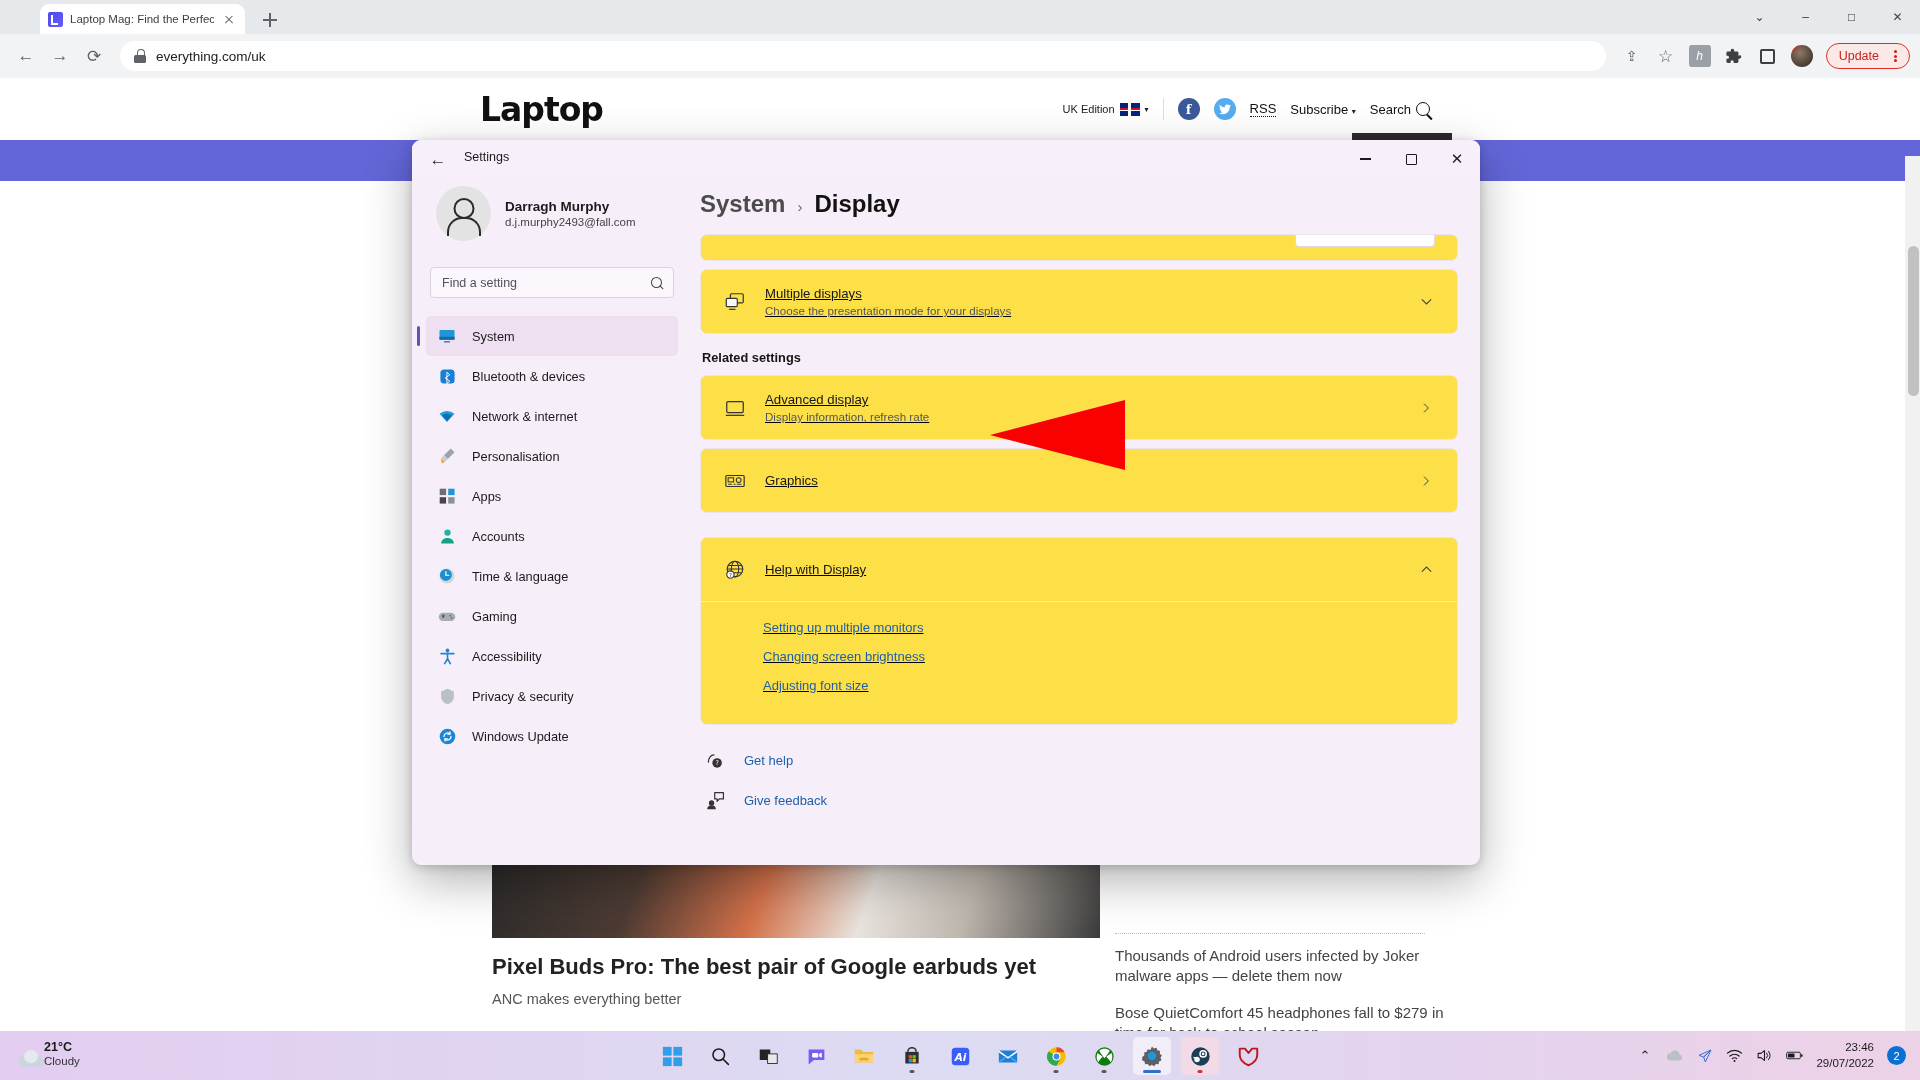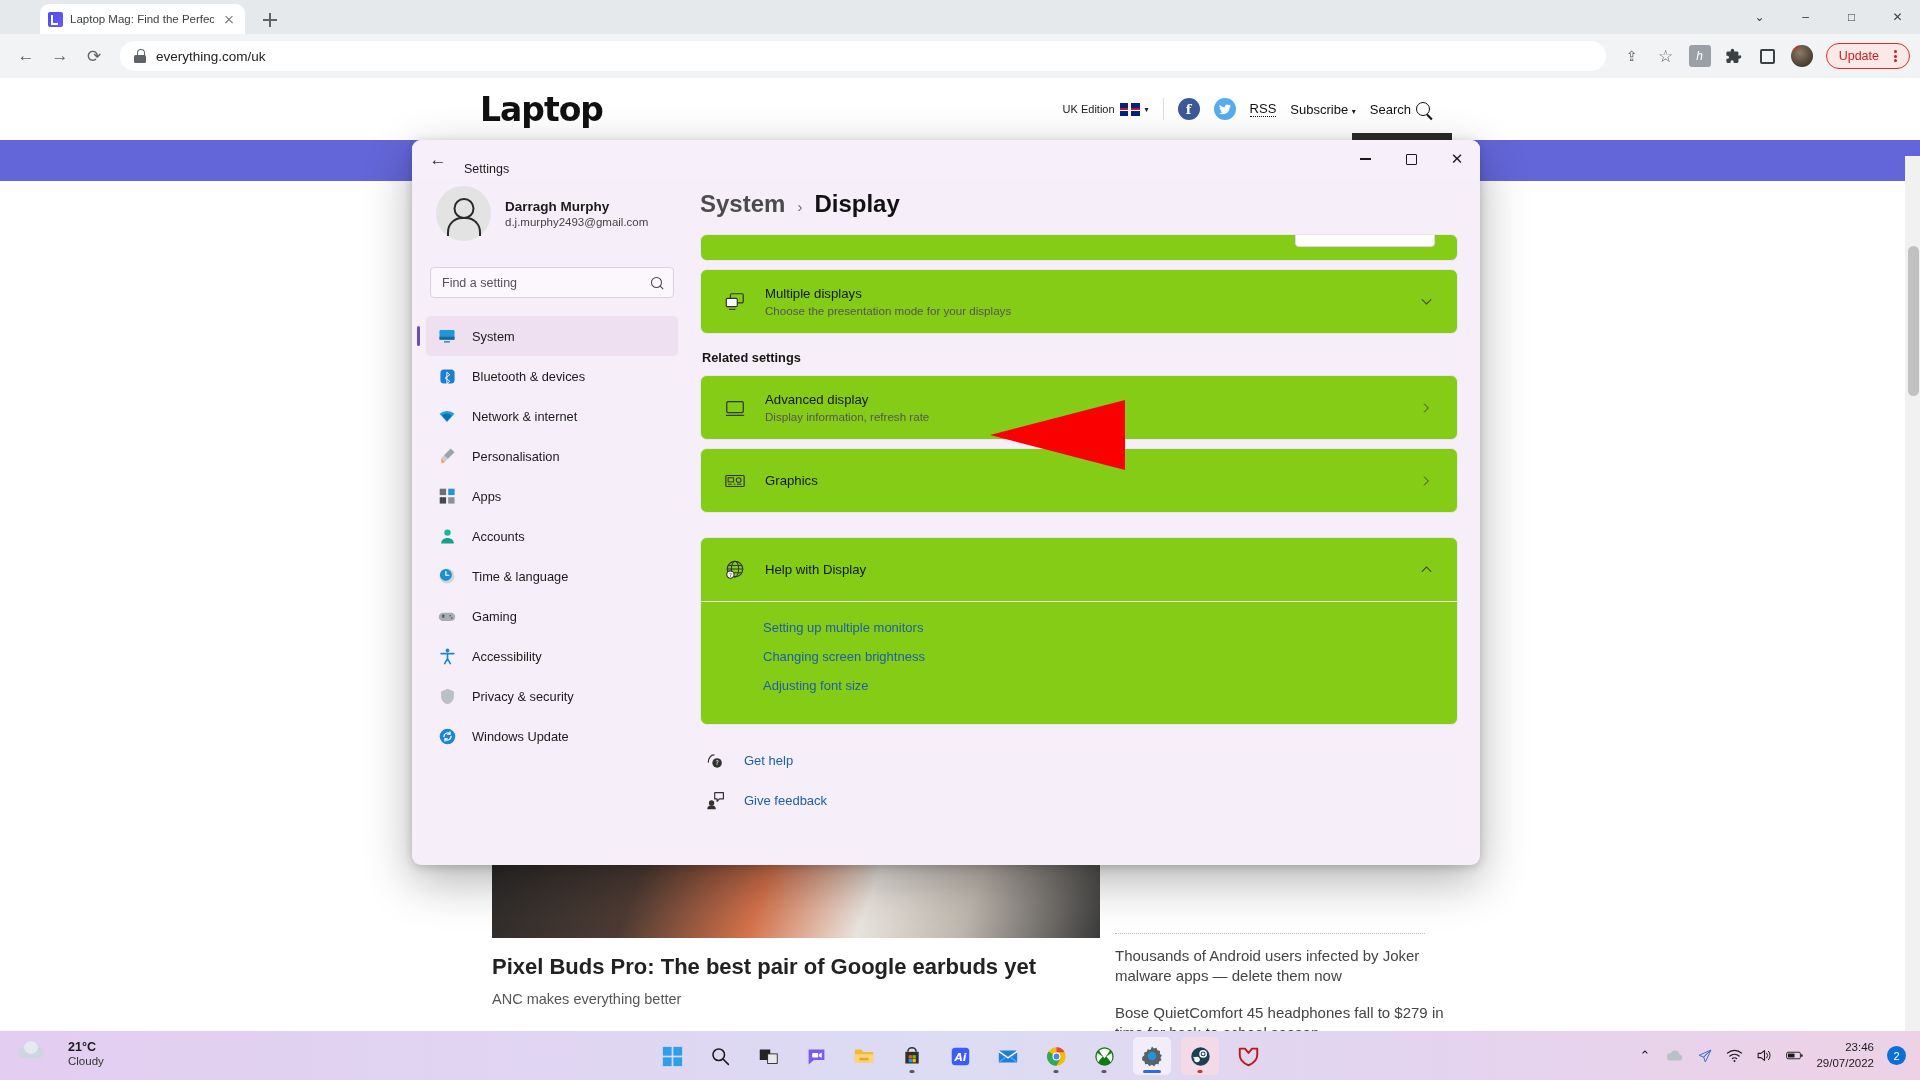--- a/index.html
+++ b/index.html
@@ -132,21 +132,21 @@
   
   .settings-win{
     position:absolute; left:412px; top:140px; width:1068px; height:725px;
     background:#f6eef8; border-radius:9px; overflow:hidden;
     box-shadow:0 16px 48px rgba(0,0,0,.30), 0 2px 10px rgba(0,0,0,.18);
   }
   .set-titlebar{ height:38px; display:flex; align-items:center; position:relative;
                  background:#f7eff9; }
   .back-arrow{ position:absolute; left:14px; top:8px; width:24px;height:24px;cursor:pointer;
                display:flex;align-items:center;justify-content:center;color:#333;font-size:17px;}
-  .set-title{ position:absolute; left:52px; top:22px; font-size:12.5px; color:#1b1b1b;}
+  .set-title{ position:absolute; left:52px; top:10px; font-size:12.5px; color:#1b1b1b;}
   .wctl{ position:absolute; top:0; height:38px; width:46px; display:flex;
          align-items:center; justify-content:center; cursor:pointer; color:#1b1b1b; font-size:12px;}
   .wctl.min{ right:92px; } .wctl.max{ right:46px; } .wctl.close{ right:0; }
   .wctl.close span{ font-size:15px; }
   .wctl.max span{ display:inline-block;width:11px;height:11px;border:1.3px solid #1b1b1b;border-radius:1px;}
   .wctl.min span{ display:inline-block;width:11px;height:1.4px;background:#1b1b1b;}
 
   .set-body{ display:flex; height:687px; }
   .set-sidebar{ width:280px; flex:0 0 280px; padding:0 14px; }
   .profile{ display:flex; align-items:center; gap:14px; padding:8px 8px 0 10px;}
@@ -173,21 +173,21 @@
       background:#6a4fb0; border-radius:2px;}
   .nav-ico{ width:18px;height:18px;flex:0 0 18px; display:flex;align-items:center;justify-content:center;}
   .nav-lbl{ font-size:12.8px; color:#1b1b1b; }
 
   .set-main{ flex:1 1 auto; padding:0 22px 0 8px; position:relative; overflow:hidden;}
   .crumbs{ display:flex; align-items:baseline; gap:12px; padding:12px 0 16px 0;}
   .crumb-sys{ font-size:24px; color:#4b4b4b; font-weight:600;}
   .crumb-sep{ font-size:15px; color:#6b6b6b;}
   .crumb-cur{ font-size:24px; color:#121212; font-weight:bold;}
 
-  .card{ background:#84cc16; border:1px solid #ece3ee; border-radius:7px; margin-bottom:8px; }
+  .card{ background:#fde047; border:1px solid #ece3ee; border-radius:7px; margin-bottom:8px;text-decoration:underline; }
   .card.partial{ height:27px; margin-bottom:8px; position:relative; overflow:hidden;}
   .card.partial .ghost{ position:absolute; right:22px; top:-14px; width:140px;height:26px;
         border:1px solid #e2d8e5; border-radius:4px; background:#fff;}
   .row{ display:flex; align-items:center; padding:0 22px; height:63px; gap:18px; cursor:pointer;}
   .row-ico{ width:24px;height:24px;flex:0 0 24px;display:flex;align-items:center;justify-content:center;color:#333;}
   .row-txt{ flex:1 1 auto; }
   .row-title{ font-size:13.2px; color:#161616; }
   .row-sub{ font-size:11.6px; color:#555; margin-top:3px;}
   .row-chev{ width:18px;height:18px;flex:0 0 18px;color:#444;display:flex;align-items:center;justify-content:center;}
 
@@ -202,21 +202,21 @@
   .flink .fi{ width:22px;height:22px;flex:0 0 22px;display:flex;align-items:center;justify-content:center;}
   .flink .fl{ font-size:13px; color:#1d5fa8;}
 
   .red-arrow{ position:absolute; left:990px; top:400px; width:135px; height:70px; z-index:50; }
 
   
   .taskbar{
     position:absolute; left:0; top:1031px; width:1920px; height:49px;
     background:linear-gradient(90deg,#e3cdf0 0%,#e0d4f2 25%,#dcdcf3 50%,#e4d3ef 75%,#edd2e6 100%);
   }
-  .weather{ position:absolute; left:18px; top:9px; display:flex; align-items:flex-start; gap:24px;}
+  .weather{ position:absolute; left:18px; top:9px; display:flex; align-items:flex-end; gap:0;}
   .cloud-ico{ width:26px;height:18px;position:relative;}
   .cloud-ico::before{content:"";position:absolute;left:0;bottom:0;width:26px;height:11px;
      background:#cdd6de;border-radius:7px;}
   .cloud-ico::after{content:"";position:absolute;left:6px;top:1px;width:14px;height:13px;
      background:#e4eaef;border-radius:50%;}
   .wtemp{ font-size:12.5px; color:#1b1b1b; font-weight:600;}
   .wdesc{ font-size:11.5px; color:#333; margin-top:1px;}
   .tb-center{ position:absolute; left:50%; transform:translateX(-50%); top:6px;
      display:flex; align-items:center; gap:10px;}
   .tbi{ width:38px;height:38px;border-radius:5px;display:flex;align-items:center;justify-content:center;
@@ -365,21 +365,21 @@
       </div>
   </div>
 
   <div class="set-body">
 
     <div class="set-sidebar">
       <div class="profile">
         <div class="pf-avatar"></div>
         <div>
           <div class="pf-name">Darragh Murphy</div>
-          <div class="pf-mail">d.j.murphy2493@gmail.com</div>
+          <div class="pf-mail">d.j.murphy2493@fall.com</div>
         </div>
       </div>
 
       <div class="find-box">
         <input placeholder="Find a setting" style="">
         <span class="find-mag"></span>
       </div>
 
       <div class="navlist">
         <div class="navitem active">

